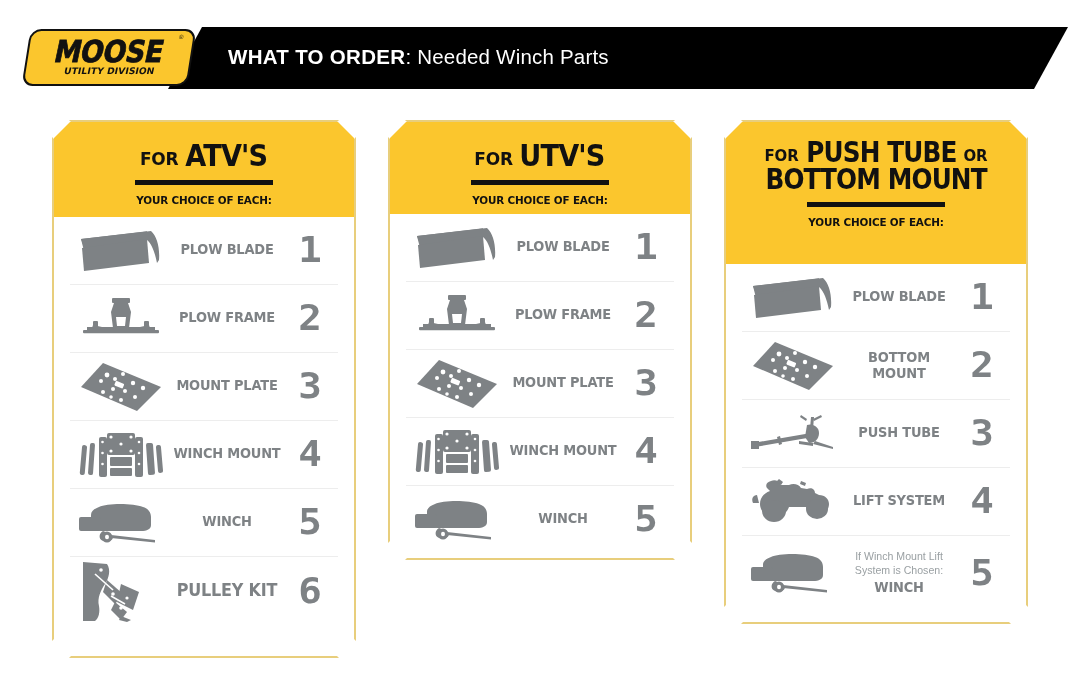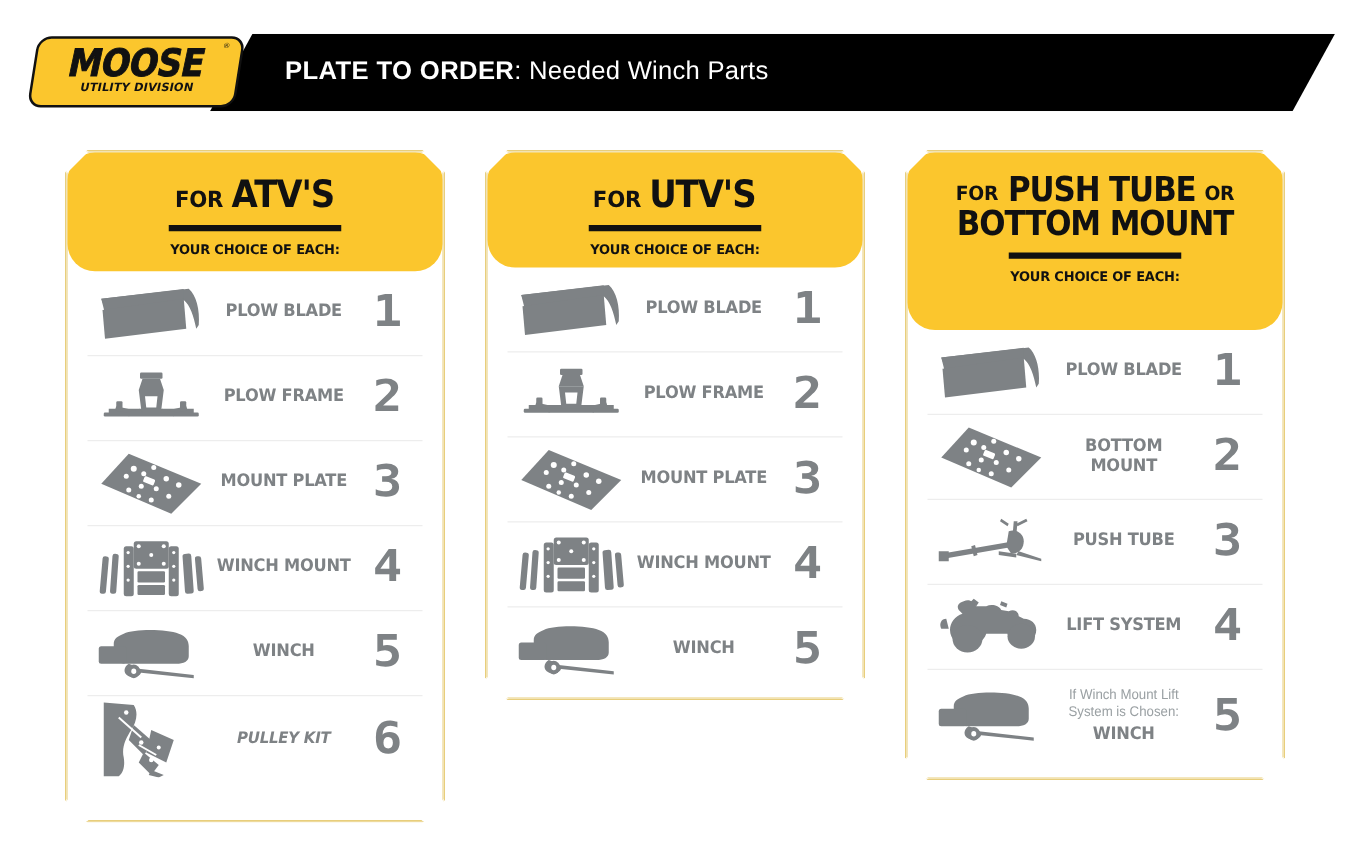--- a/index.html
+++ b/index.html
@@ -128,21 +128,20 @@
        0 18px, 18px 0,
        calc(100% - 18px) 0, 100% 18px,
        100% calc(100% - 18px), calc(100% - 18px) 100%,
        18px 100%, 0 calc(100% - 18px));
   }
   .card-head {
     position: relative;
     background: #FBC62D;
     text-align: center;
     box-sizing: border-box;
-    border-radius: 22px;
   }
   .head-title {
     font-family: "DejaVu Sans", sans-serif;
     color: #111111;
     line-height: 1.04;
     white-space: nowrap;
   }
   .head-title .sm {
     font-weight: bold;
     font-size: 17px;
@@ -244,21 +243,21 @@
   <div class="logo">
     <div class="logo-plate"></div>
     <div class="logo-inner">
       <div class="logo-word">MOOSE</div>
       <div class="logo-sub">UTILITY DIVISION</div>
     </div>
     <div class="logo-reg">®</div>
   </div>
 
   <div class="header-title">
-    <span class="strong">PLATE TO ORDER</span><span class="light">: Needed Winch Parts</span>
+    <span class="strong">WHAT TO ORDER</span><span class="light">: Needed Winch Parts</span>
   </div>
 </div>
 
 <div class="card" id="card-atv" style="left:52px; top:120px; width:304px; height:538px;">
   <div class="card-inner">
 
     <div class="card-head" style="height:95px; padding-top:19px;">
       <div class="head-title">
         <span class="sm">FOR</span>
         <span class="lg">ATV'S</span>
@@ -385,21 +384,21 @@
                 <path d="M34 36 L48 44"></path>
               </g>
               <g fill="#ffffff">
                 <circle cx="24" cy="10" r="1.8"></circle>
                 <circle cx="36" cy="34" r="1.8"></circle>
                 <circle cx="44" cy="48" r="1.8"></circle>
                 <circle cx="50" cy="38" r="1.6"></circle>
               </g>
             </svg>
         </div>
-        <div class="row-label" style="font-size:12px;font-style:italic;">PULLEY KIT</div>
+        <div class="row-label" style="font-size:16px;">PULLEY KIT</div>
         <div class="row-num" style="width:56px; font-size:35px;">6</div>
       </div>
 
     </div>
   </div>
 </div>
 
 <div class="card" id="card-utv" style="left:388px; top:120px; width:304px; height:440px;">
   <div class="card-inner">
 

